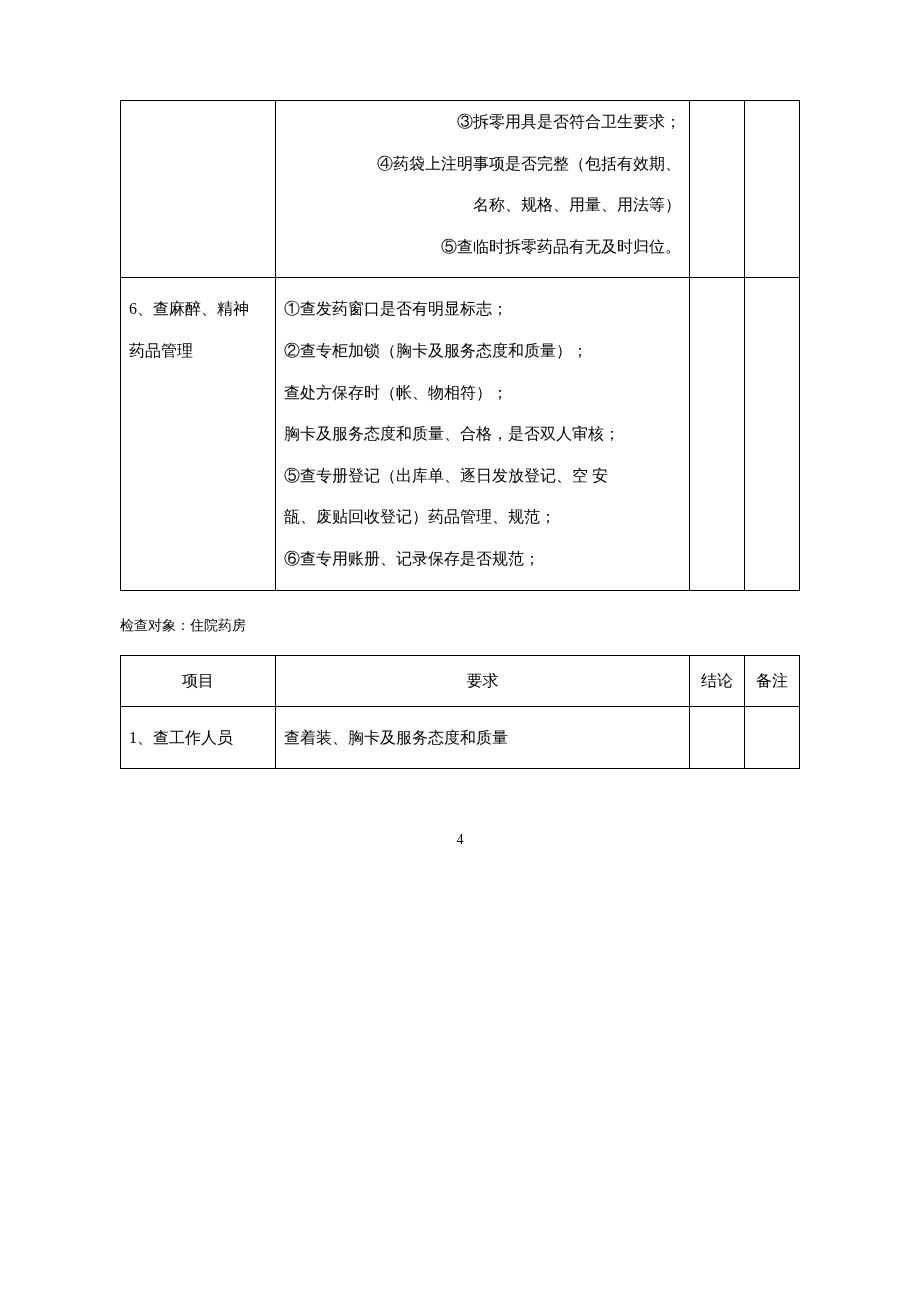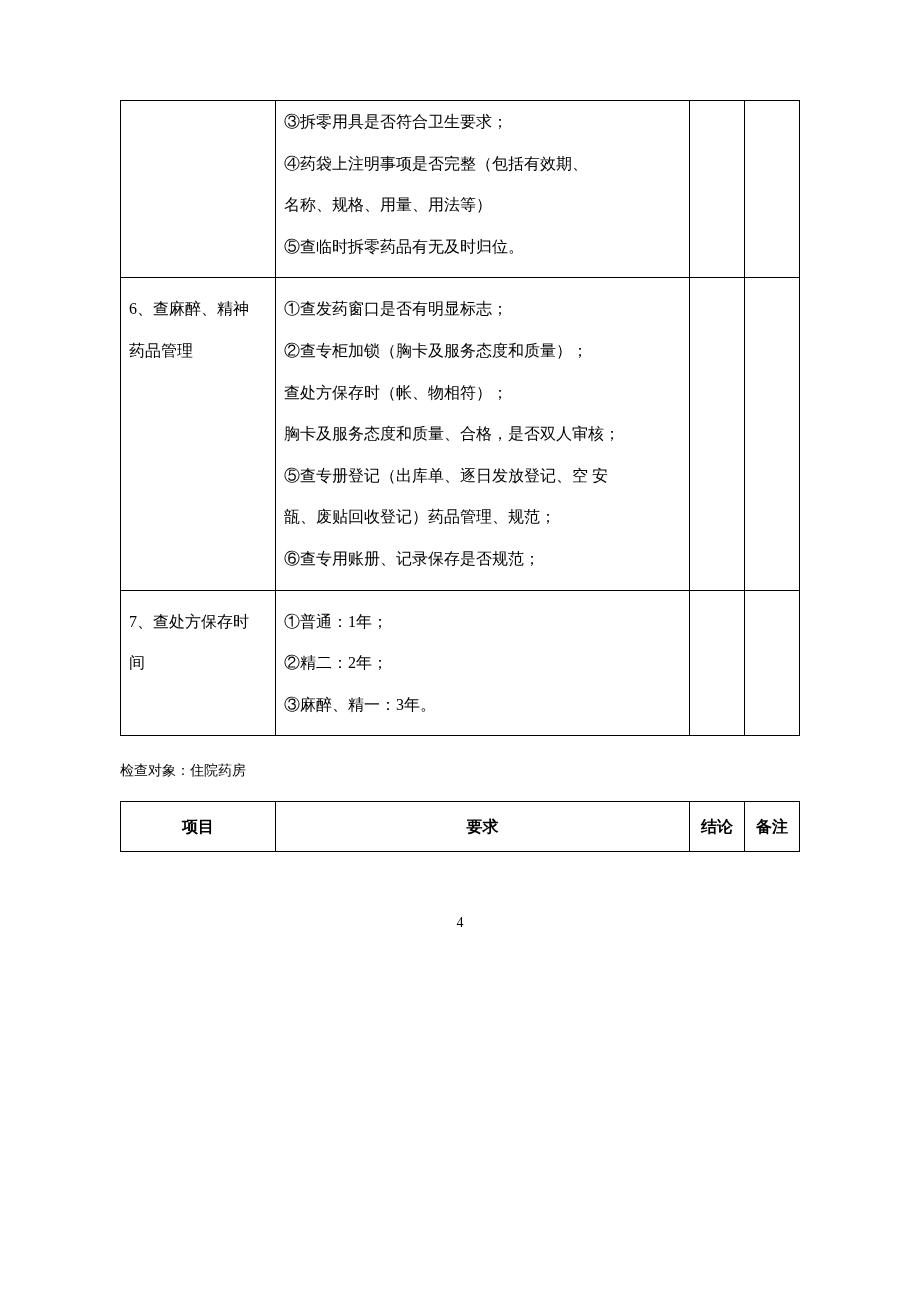--- a/index.html
+++ b/index.html
@@ -23,26 +23,26 @@
       padding: 0;
     }
     .col-item { width: 155px; }
     .col-req { width: auto; }
     .col-concl { width: 55px; }
     .col-note { width: 55px; }
     .cell-content {
       padding: 10px 8px;
       line-height: 2.6;
     }
-    .cell-content.tight-top { padding-top: 0px; }
+    .cell-content.tight-top { padding-top: 0px; text-align: right; }
     .cell-content p { margin: 0; }
     .header-cell {
       text-align: center;
       padding: 12px 4px;
-      font-weight: bold;
+      font-weight: normal;
     }
     .section-label {
       margin: 24px 0 18px 0;
       font-size: 14px;
     }
     .page-number {
       text-align: center;
       margin-top: 60px;
       font-size: 14px;
     }
@@ -91,37 +91,20 @@
             <p>查处方保存时（帐、物相符）；</p>
             <p>胸卡及服务态度和质量、合格，是否双人审核；</p>
             <p>⑤查专册登记（出库单、逐日发放登记、空 安</p>
             <p>瓿、废贴回收登记）药品管理、规范；</p>
             <p>⑥查专用账册、记录保存是否规范；</p>
           </div>
         </td>
         <td></td>
         <td></td>
       </tr>
-      <tr>
-        <td>
-          <div class="cell-content">
-            <p>7、查处方保存时</p>
-            <p>间</p>
-          </div>
-        </td>
-        <td>
-          <div class="cell-content">
-            <p>①普通：1年；</p>
-            <p>②精二：2年；</p>
-            <p>③麻醉、精一：3年。</p>
-          </div>
-        </td>
-        <td></td>
-        <td></td>
-      </tr>
     </tbody>
 </table>
 
 <div class="section-label">检查对象：住院药房</div>
 
 <table>
   <colgroup>
     <col class="col-item">
     <col class="col-req">
     <col class="col-concl">
@@ -129,16 +112,30 @@
   </colgroup>
   <thead>
     <tr>
       <th class="header-cell">项目</th>
       <th class="header-cell">要求</th>
       <th class="header-cell">结论</th>
       <th class="header-cell">备注</th>
     </tr>
   </thead>
   <tbody id="t2body">
+      <tr>
+        <td>
+          <div class="cell-content">
+            <p>1、查工作人员</p>
+          </div>
+        </td>
+        <td>
+          <div class="cell-content">
+            <p>查着装、胸卡及服务态度和质量</p>
+          </div>
+        </td>
+        <td></td>
+        <td></td>
+      </tr>
     </tbody>
 </table>
 
 <div class="page-number">4</div>
 
 </body></html>

